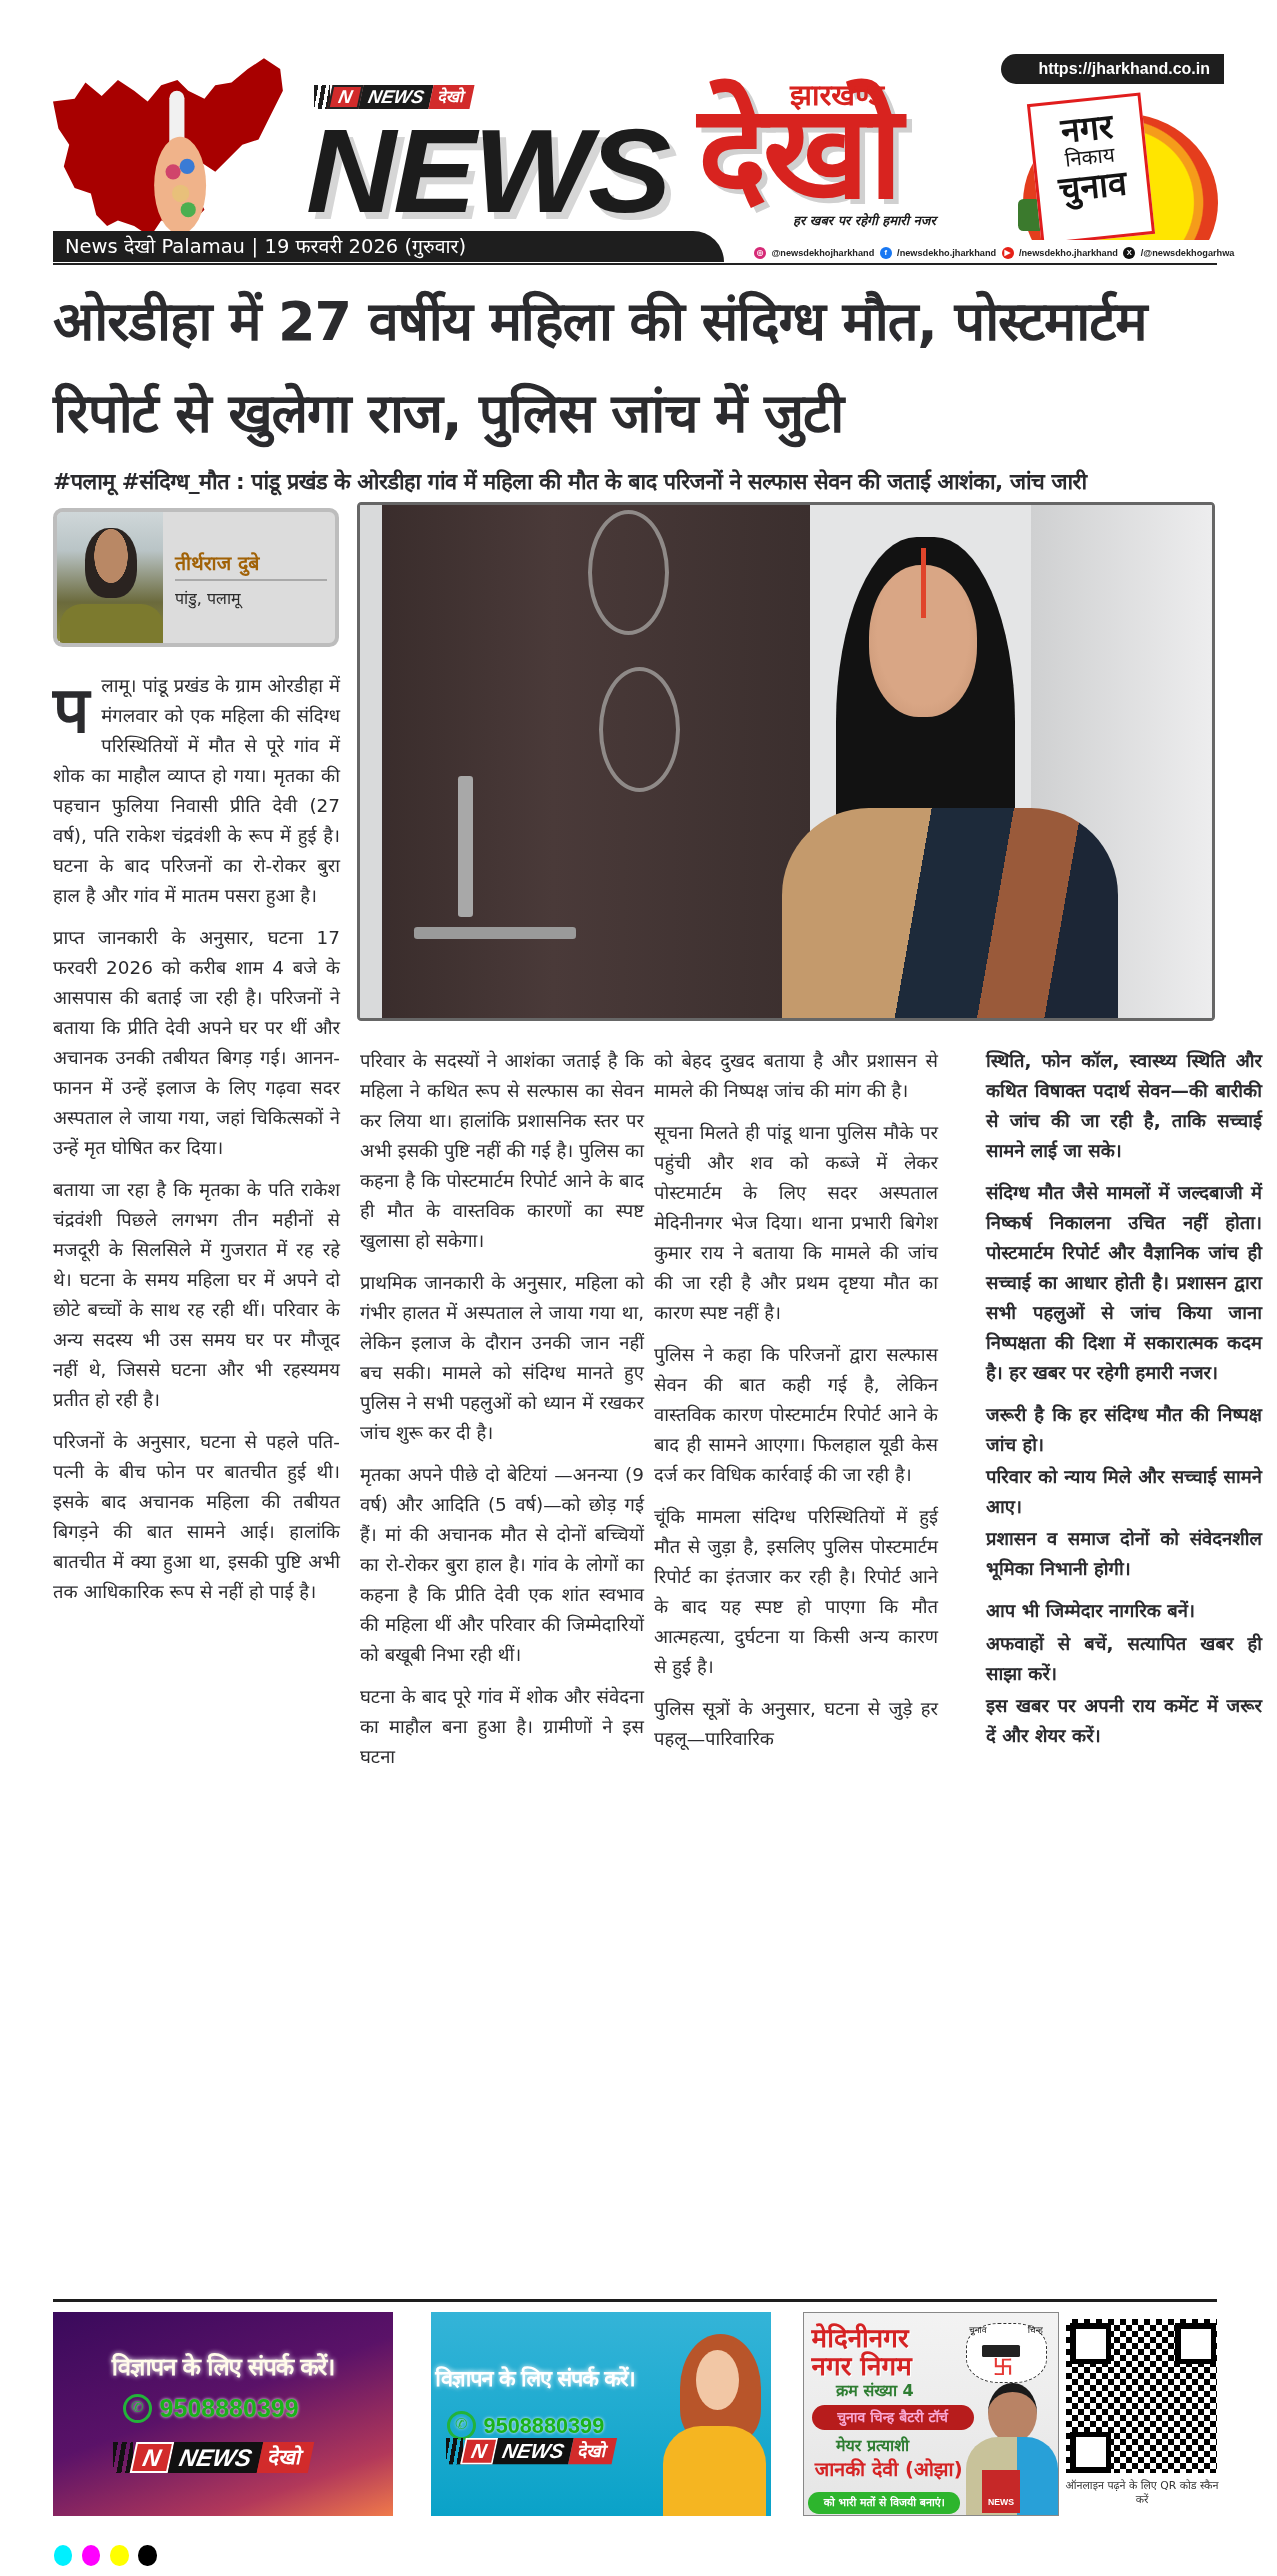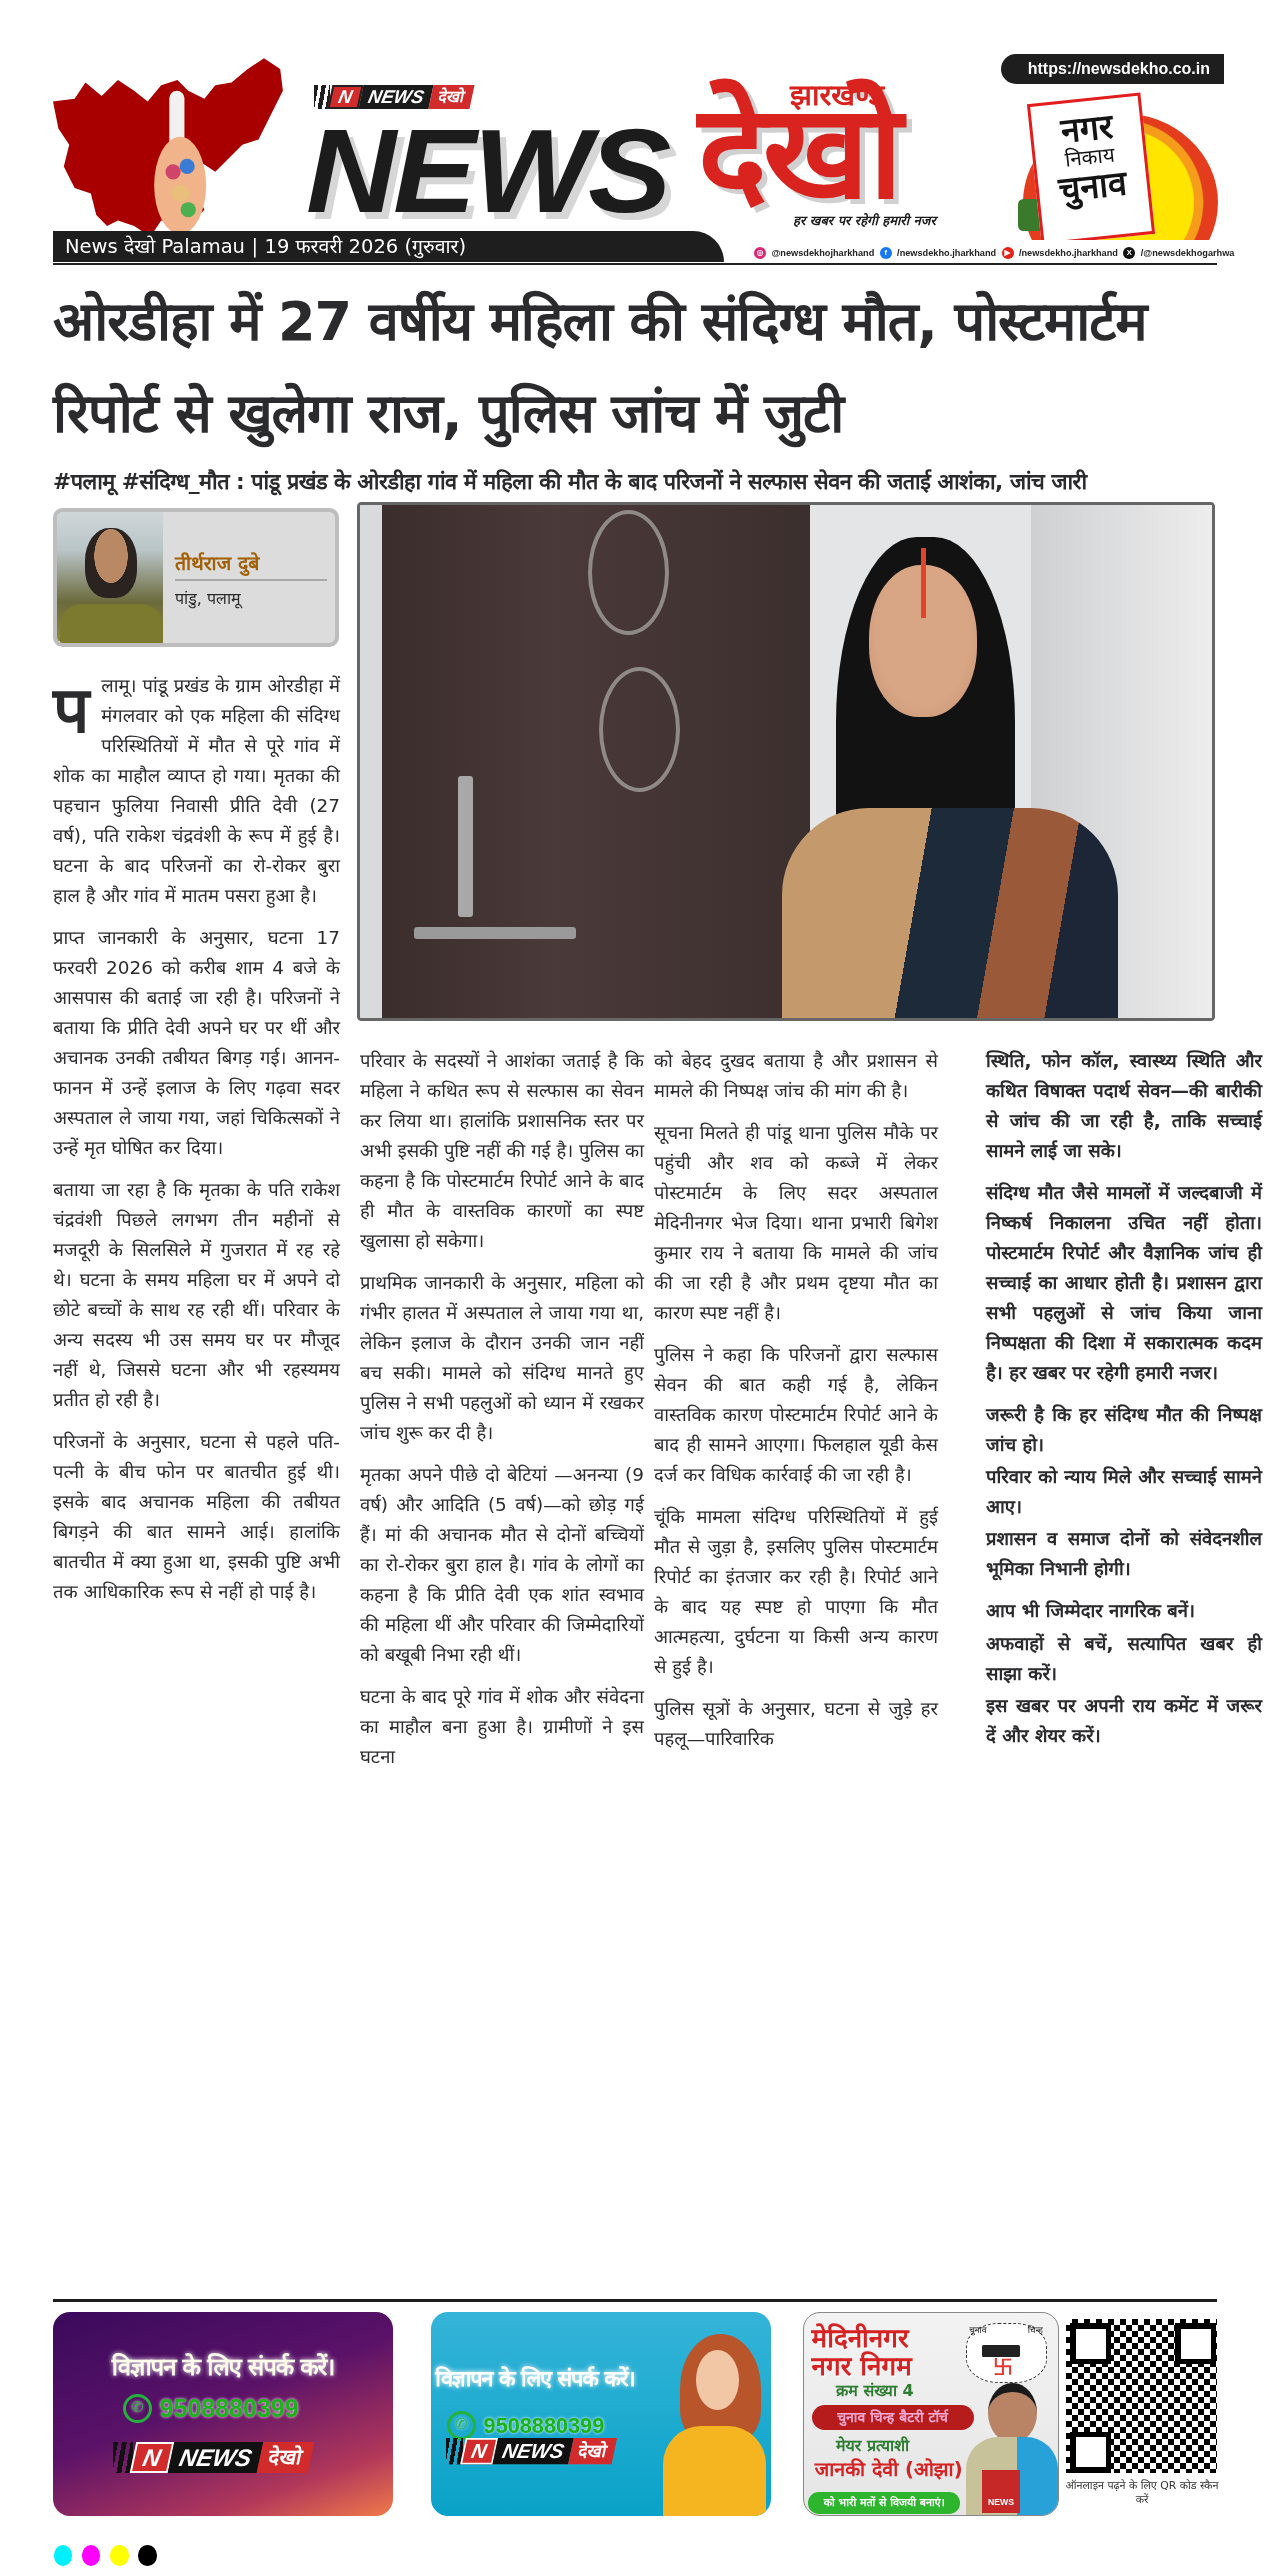--- a/index.html
+++ b/index.html
@@ -66,21 +66,21 @@
   .col p { margin-bottom: 12px; }
   .col1 { left: 53px; top: 671px; width: 287px; }
   .col2 { left: 360px; top: 1046px; width: 284px; }
   .col3 { left: 654px; top: 1046px; width: 284px; }
   .col4 { left: 986px; top: 1046px; width: 276px; font-weight: bold; }
   .col4 p.tight { margin-bottom: 2.2px; }
   .dropcap { float: left; font: bold 64px/54px "DejaVu Sans", sans-serif; color:#2b2b2e; margin: 12px 12px 0 0; }
 
   
   .footer-rule { position: absolute; left: 53px; top: 2299px; width: 1164px; height: 2.7px; background:#1e1e1e; }
-  .ad { position: absolute; top: 2312px; height: 204px; overflow: hidden; border-radius: 17px; }
+  .ad { position: absolute; top: 2312px; height: 204px; overflow: hidden; }
   .ad1 { left: 53px; width: 340px; background: linear-gradient(160deg,#3a0a5c 0%,#5a1268 45%,#b2385a 80%,#f07a4a 100%); }
   .ad2 { left: 431px; width: 340px; background: linear-gradient(180deg,#34b4d8 0%,#0aa2c8 100%); }
   .ad3 { left: 803px; width: 256px; background: linear-gradient(180deg,#f3f3f3 0%,#e5e5e5 100%); border: 1.1px solid #888; }
   .ad .ad-title { position:absolute; width: 100%; text-align:center; font: bold 24px/1 "DejaVu Sans", sans-serif; color:#fff; text-shadow: 0 0 5.4px #fff; letter-spacing:-1.1px; }
   .ad1 .ad-title { top: 43px; color:#fffbea; }
   .ad2 .ad-title { left: 4.3px; top: 56px; width: 206px; font-size: 21.7px; text-align:left; }
   .ad .phone { position:absolute; display:flex; align-items:center; gap: 7.6px; font: bold 25px/1 "Liberation Sans", sans-serif; color:#1bb21b; text-shadow: 0 0 3.2px #fff; }
   .ad1 .phone { left: 70px; top: 82px; }
   .ad2 .phone { left: 16px; top: 99px; font-size: 21.7px; }
   .ad .wa-icon { width: 29px; height: 29px; border-radius: 50%; border: 3.8px solid #23b33a; color:#23b33a; font: bold 15px/21.7px "DejaVu Sans", sans-serif; text-align:center; background: transparent; }
@@ -145,21 +145,21 @@
     <span class="n-box">N</span>
     <span class="news">NEWS</span>
     <span class="dekho">देखो</span>
   </div>
 
   <div class="big-news">NEWS</div>
   <div class="big-dekho">देखो</div>
   <div class="jharkhand">झारखण्ड</div>
   <div class="tagline">हर खबर पर रहेगी हमारी नजर</div>
 
-  <a class="url-pill">https://newsdekho.co.in</a>
+  <a class="url-pill">https://jharkhand.co.in</a>
 
   <div class="election-badge">
     <div class="sun"></div>
     <div class="tap"></div>
     <div class="card">
       <div class="l1">नगर</div>
       <div class="l2">निकाय</div>
       <div class="l3">चुनाव</div>
     </div>
   </div>

